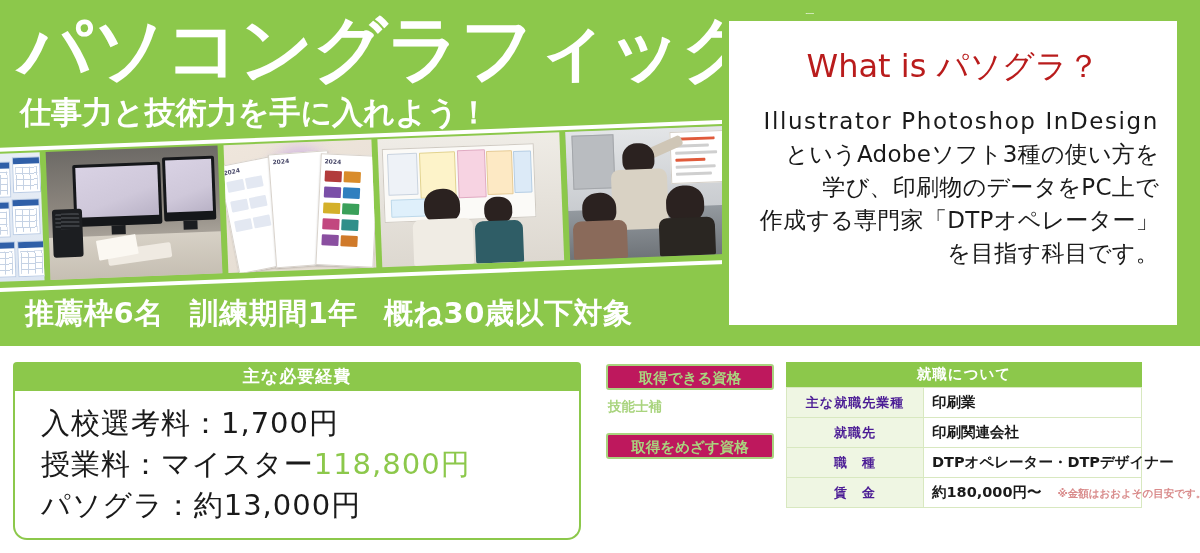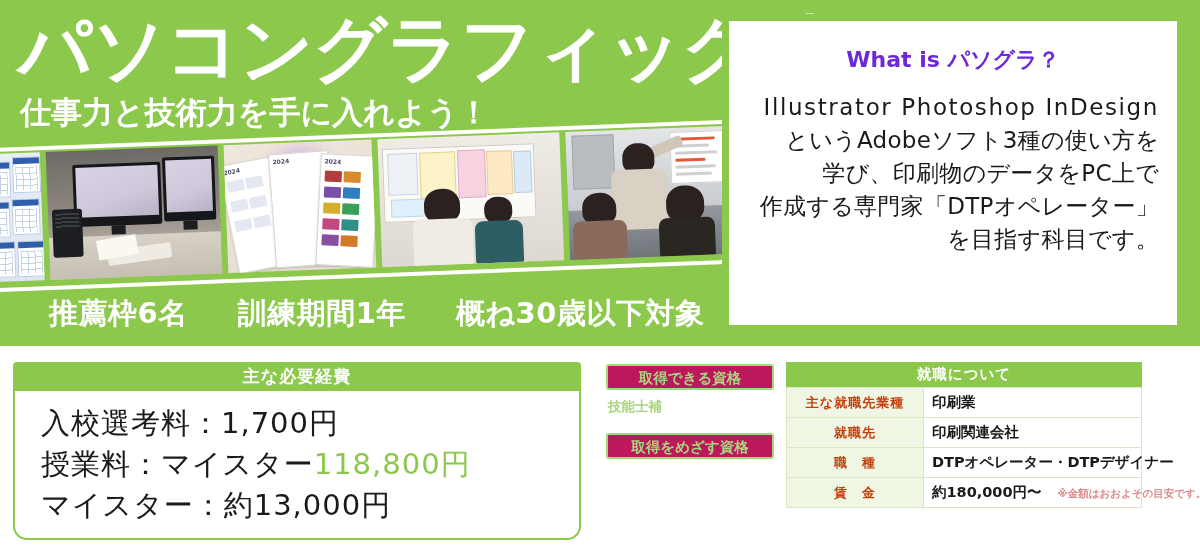--- a/index.html
+++ b/index.html
@@ -23,21 +23,21 @@
   .title-sub{
     position:absolute;left:20px;top:94px;
     font-size:31px;line-height:36px;font-weight:bold;color:#ffffff;
     letter-spacing:0px;white-space:nowrap;
   }
   .stats{
     position:absolute;left:25px;top:296px;
     font-size:29px;line-height:34px;font-weight:bold;color:#ffffff;
     white-space:nowrap;letter-spacing:0.5px;
   }
-  .stats span{margin-right:26px;margin-left:24px;}
+  .stats span{margin-right:26px;}
   .stats span:last-child{margin-right:0;}
 
   
   .strip{
     position:absolute;left:-20px;top:140px;width:760px;height:135px;
     transform:rotate(-2.2deg);
   }
   .strip-line{
     position:absolute;left:0;width:770px;height:4px;background:#ffffff;
   }
@@ -107,21 +107,21 @@
   
   .whatis{
     position:absolute;left:722px;top:14px;width:462px;height:318px;
     background:#8CC84B;padding:7px;box-sizing:border-box;
   }
   .whatis-inner{
     width:100%;height:100%;background:#ffffff;box-sizing:border-box;
     padding:24px 18px 14px 18px;
   }
   .whatis-title{
-    font-size:22px;font-weight:bold;color:#6d28d9;text-align:center;
+    font-size:32px;font-weight:normal;color:#b91c1c;text-align:center;
     letter-spacing:0px;margin:0 0 16px 0;white-space:nowrap;
   }
   .whatis-body{
     font-size:23px;line-height:33px;color:#1a1a1a;
     letter-spacing:0.3px;margin:0;text-align:right;
   }
   .whatis-body .ln{display:block;white-space:nowrap;}
   .whatis-body .ln.lat{letter-spacing:1.6px;}
 
   
@@ -162,21 +162,21 @@
   .job{position:absolute;left:786px;top:362px;width:356px;height:180px;}
   .job-head{
     height:25px;background:#8CC84B;color:#ffffff;font-weight:bold;
     font-size:14.5px;line-height:25px;text-align:center;letter-spacing:1px;
   }
   .job-table{width:100%;border-collapse:collapse;table-layout:fixed;}
   .job-table td{
     border:1px solid #D8E8C0;height:29px;padding:0 8px;vertical-align:middle;
   }
   .job-table td.k{
-    width:120px;background:#EFF6E3;color:#c2410c;font-weight:bold;
+    width:120px;background:#EFF6E3;color:#4c1d95;font-weight:bold;
     font-size:13px;text-align:center;letter-spacing:1px;
   }
   .job-table td.v{
     background:#ffffff;color:#1a1a1a;font-size:14.5px;font-weight:bold;
     white-space:nowrap;
   }
   .job-note{
     color:#D98B8B;font-size:10.5px;font-weight:bold;margin-left:16px;
   }
 </style>
@@ -333,21 +333,21 @@
   <div class="cost">
     <div class="cost-head">主な必要経費</div>
     <div class="cost-body">
       <div class="cost-line">
         <span>入校選考料：1,700円</span>
       </div>
       <div class="cost-line">
         <span>授業料：マイスター</span><span class="hl">118,800円</span>
       </div>
       <div class="cost-line">
-        <span>マイスター：約13,000円</span>
+        <span>パソグラ：約13,000円</span>
       </div>
     </div>
   </div>
 
   <div class="quals">
     <div class="qual-box">取得できる資格</div>
     <div class="qual-list">
       <div class="qual-item">技能士補</div>
     </div>
     <div class="gap"></div>

